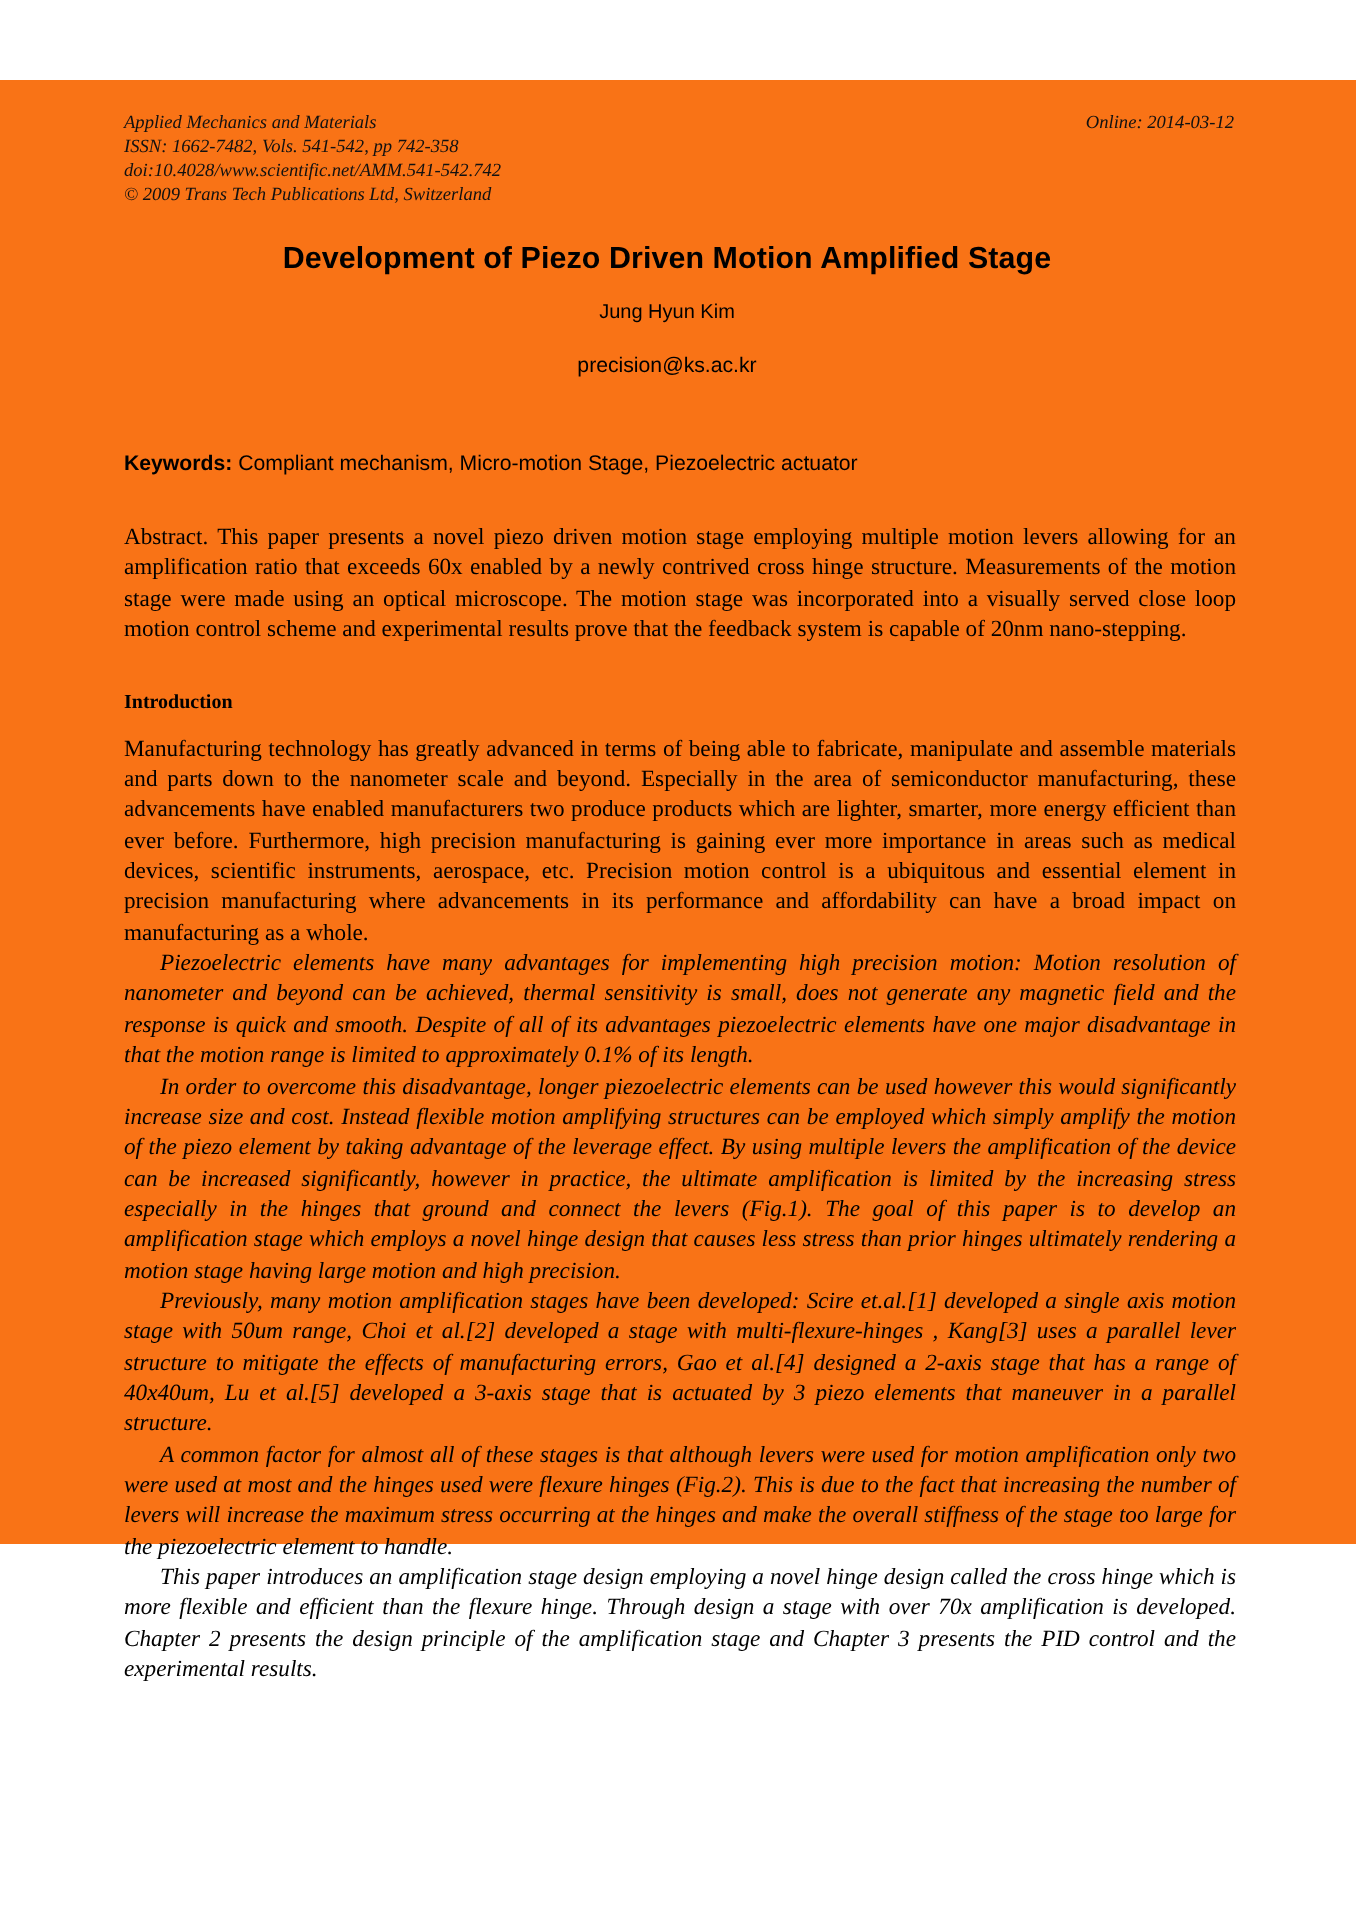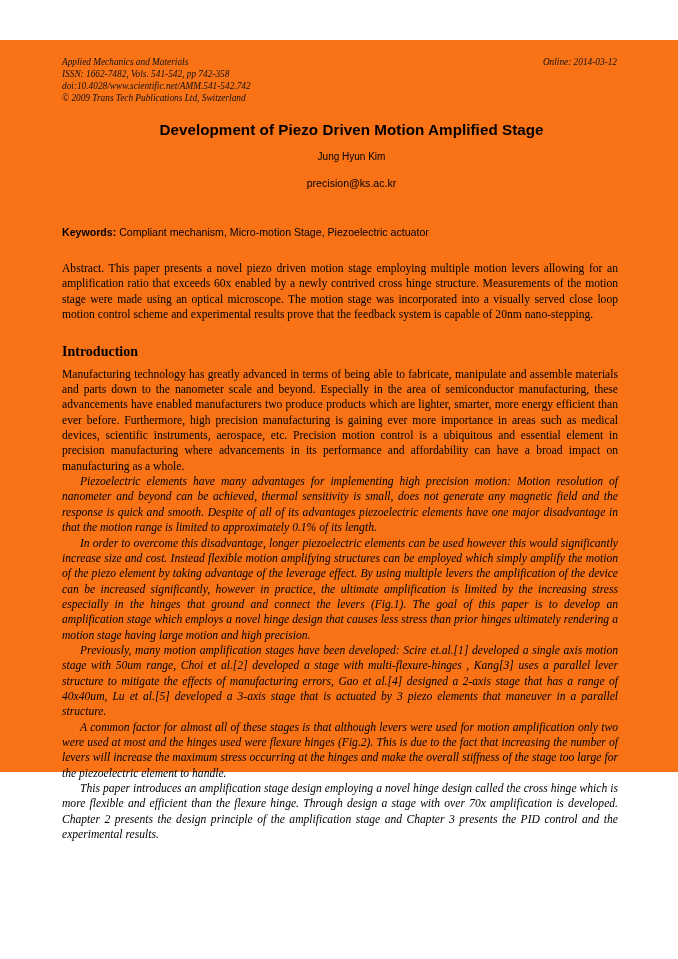--- a/index.html
+++ b/index.html
@@ -54,21 +54,21 @@
     font-style: italic;
     font-size: 9.3px;
     line-height: 12.1px;
     color: #111111;
     white-space: nowrap;
   }
 
   
   .title-block {
     position: absolute;
-    left: 74px;
+    left: 56px;
     top: 80px;
     width: 555px;
     text-align: center;
   }
   .paper-title {
     font-family: "Liberation Sans", sans-serif;
     font-weight: bold;
     font-size: 15.2px;
     line-height: 19px;
     letter-spacing: 0.05px;
@@ -130,21 +130,21 @@
   p.indented {
     text-indent: 18px;
     font-style: italic;
   }
   .run-in {
     font-weight: normal;
   }
   .section-heading {
     font-family: "Liberation Serif", serif;
     font-weight: bold;
-    font-size: 14px;
+    font-size: 10px;
     line-height: 15.35px;
     margin: 0;
   }
   .gap-abstract-intro { height: 22px; }
   .gap-heading-body { height: 7px; }
 </style>
 </head>
 <body>
 
 <div class="page">

